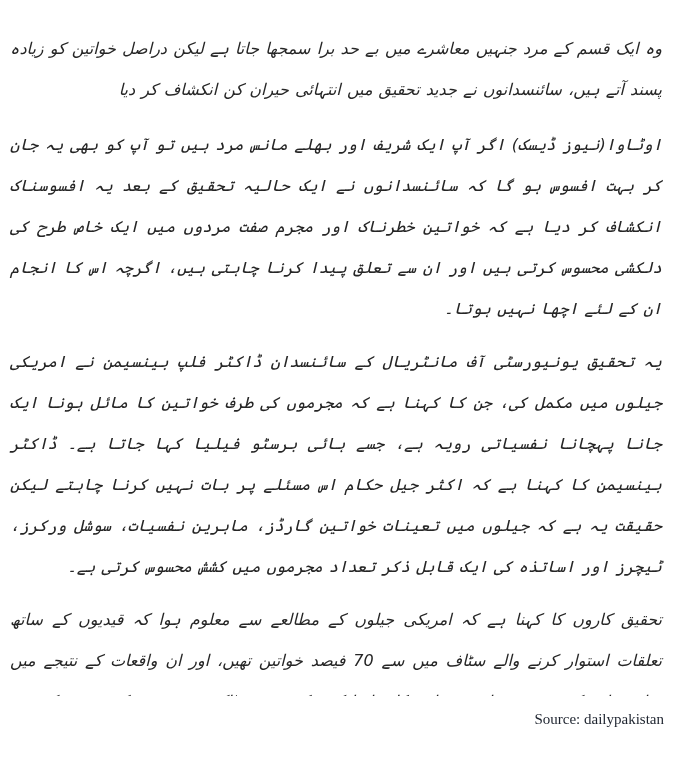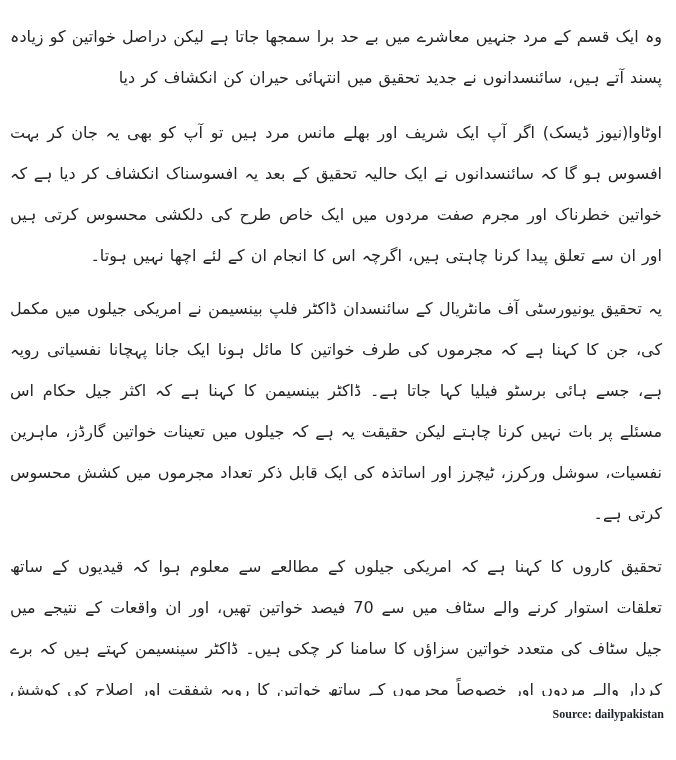--- a/index.html
+++ b/index.html
@@ -12,45 +12,46 @@
     width: 676px;
     height: 760px;
     background: #ffffff;
     overflow: hidden;
     box-sizing: border-box;
   }
   .article {
     direction: rtl;
     unicode-bidi: embed;
     box-sizing: border-box;
-    padding: 16px 14px 0 10px;
+    padding: 28px 14px 0 10px;
     height: 696px;
     overflow: hidden;
     font-family: "DejaVu Sans", sans-serif;
     color: #262626;
+    font-style: italic;
   }
   .article p {
     margin: 0 0 12px 0;
     font-size: 16px;
     line-height: 41px;
     text-align: justify;
     text-align-last: right;
     word-spacing: 1px;
   }
   .article p.headline {
     margin-bottom: 14px;
   }
   .source-line {
     position: absolute;
     right: 12px;
-    bottom: 38px;
+    bottom: 32px;
     direction: ltr;
     font-family: "Liberation Serif", serif;
-    font-weight: 700;
-    font-size: 12px;
+    font-weight: 400;
+    font-size: 15px;
     color: #1d232e;
   }
 </style>
 </head>
 <body>
 
 <div class="page">
   <div class="article" lang="ur" dir="rtl">
     <p class="headline">وہ ایک قسم کے مرد جنہیں معاشرے میں بے حد برا سمجھا جاتا ہے لیکن دراصل خواتین کو زیادہ پسند آتے ہیں، سائنسدانوں نے جدید تحقیق میں انتہائی حیران کن انکشاف کر دیا</p>
     <p>اوٹاوا(نیوز ڈیسک) اگر آپ ایک شریف اور بھلے مانس مرد ہیں تو آپ کو بھی یہ جان کر بہت افسوس ہو گا کہ سائنسدانوں نے ایک حالیہ تحقیق کے بعد یہ افسوسناک انکشاف کر دیا ہے کہ خواتین خطرناک اور مجرم صفت مردوں میں ایک خاص طرح کی دلکشی محسوس کرتی ہیں اور ان سے تعلق پیدا کرنا چاہتی ہیں، اگرچہ اس کا انجام ان کے لئے اچھا نہیں ہوتا۔</p>

